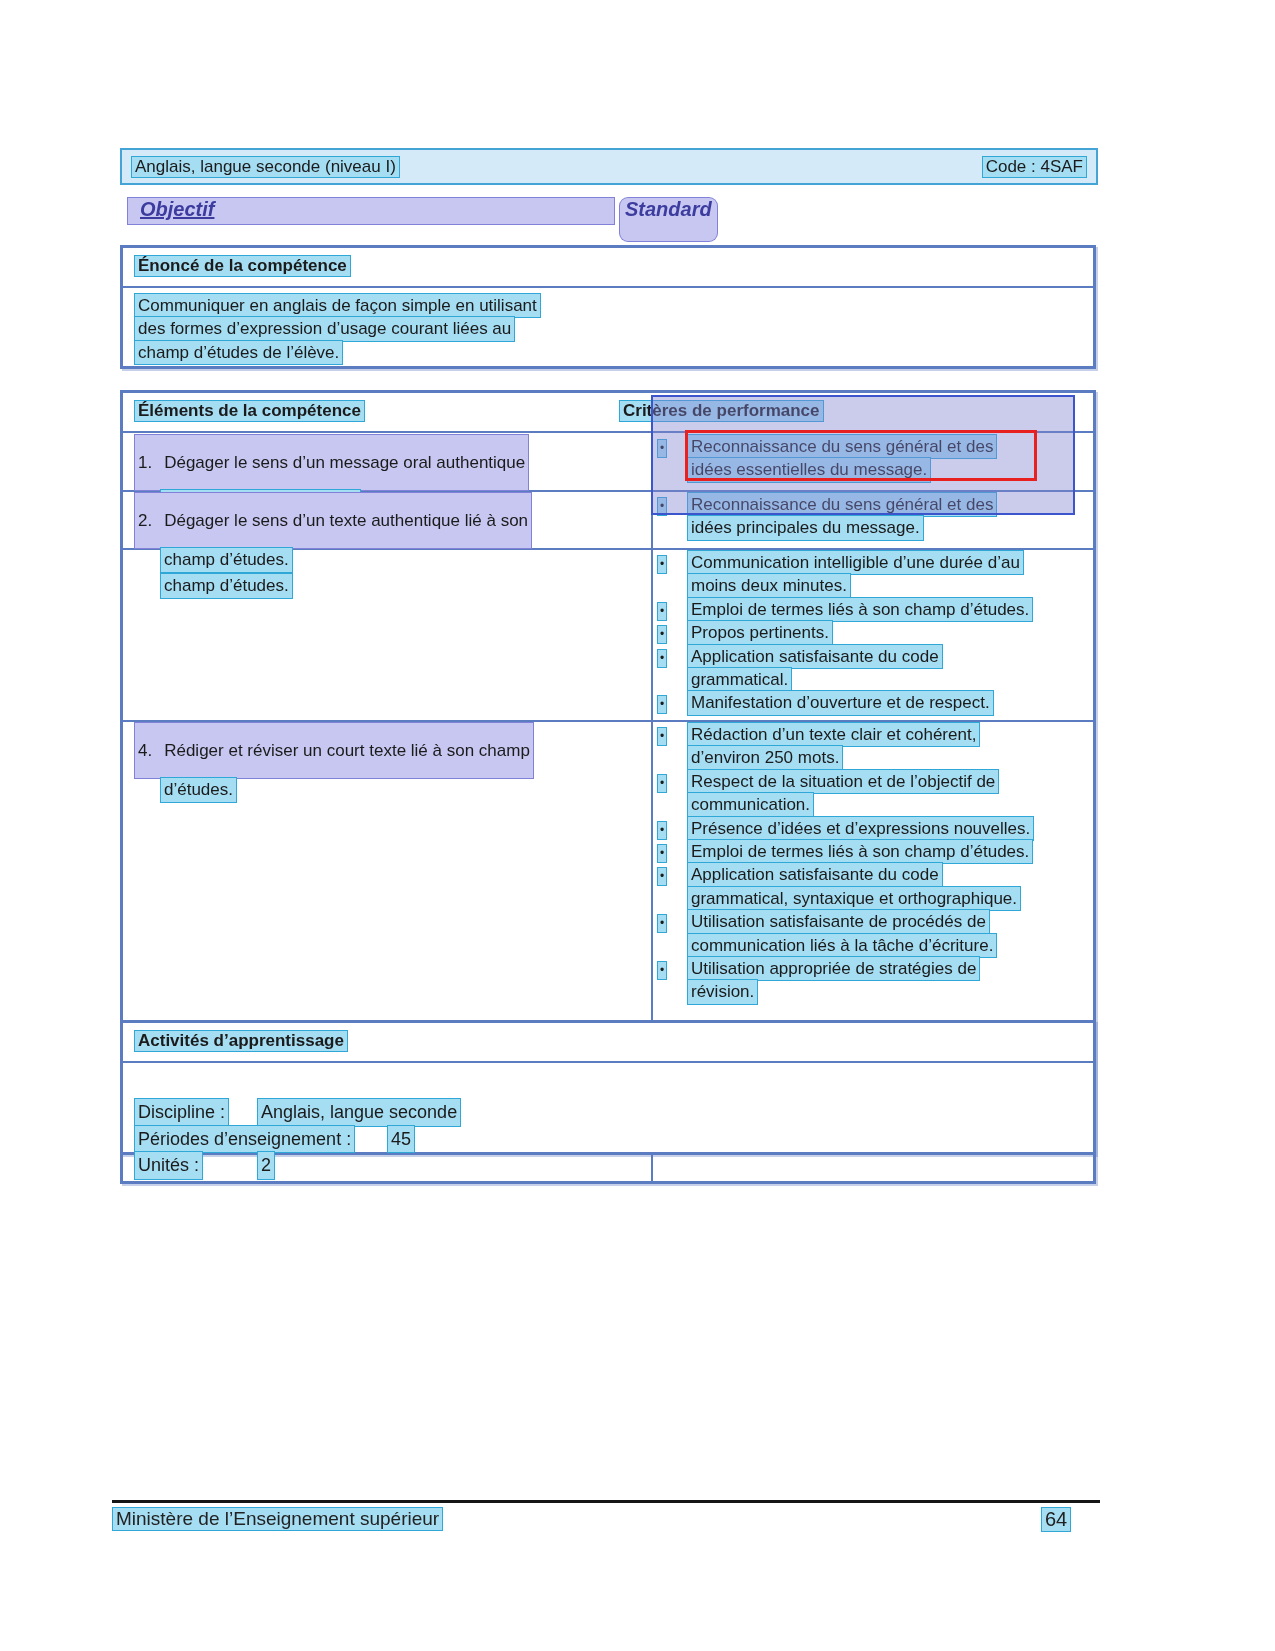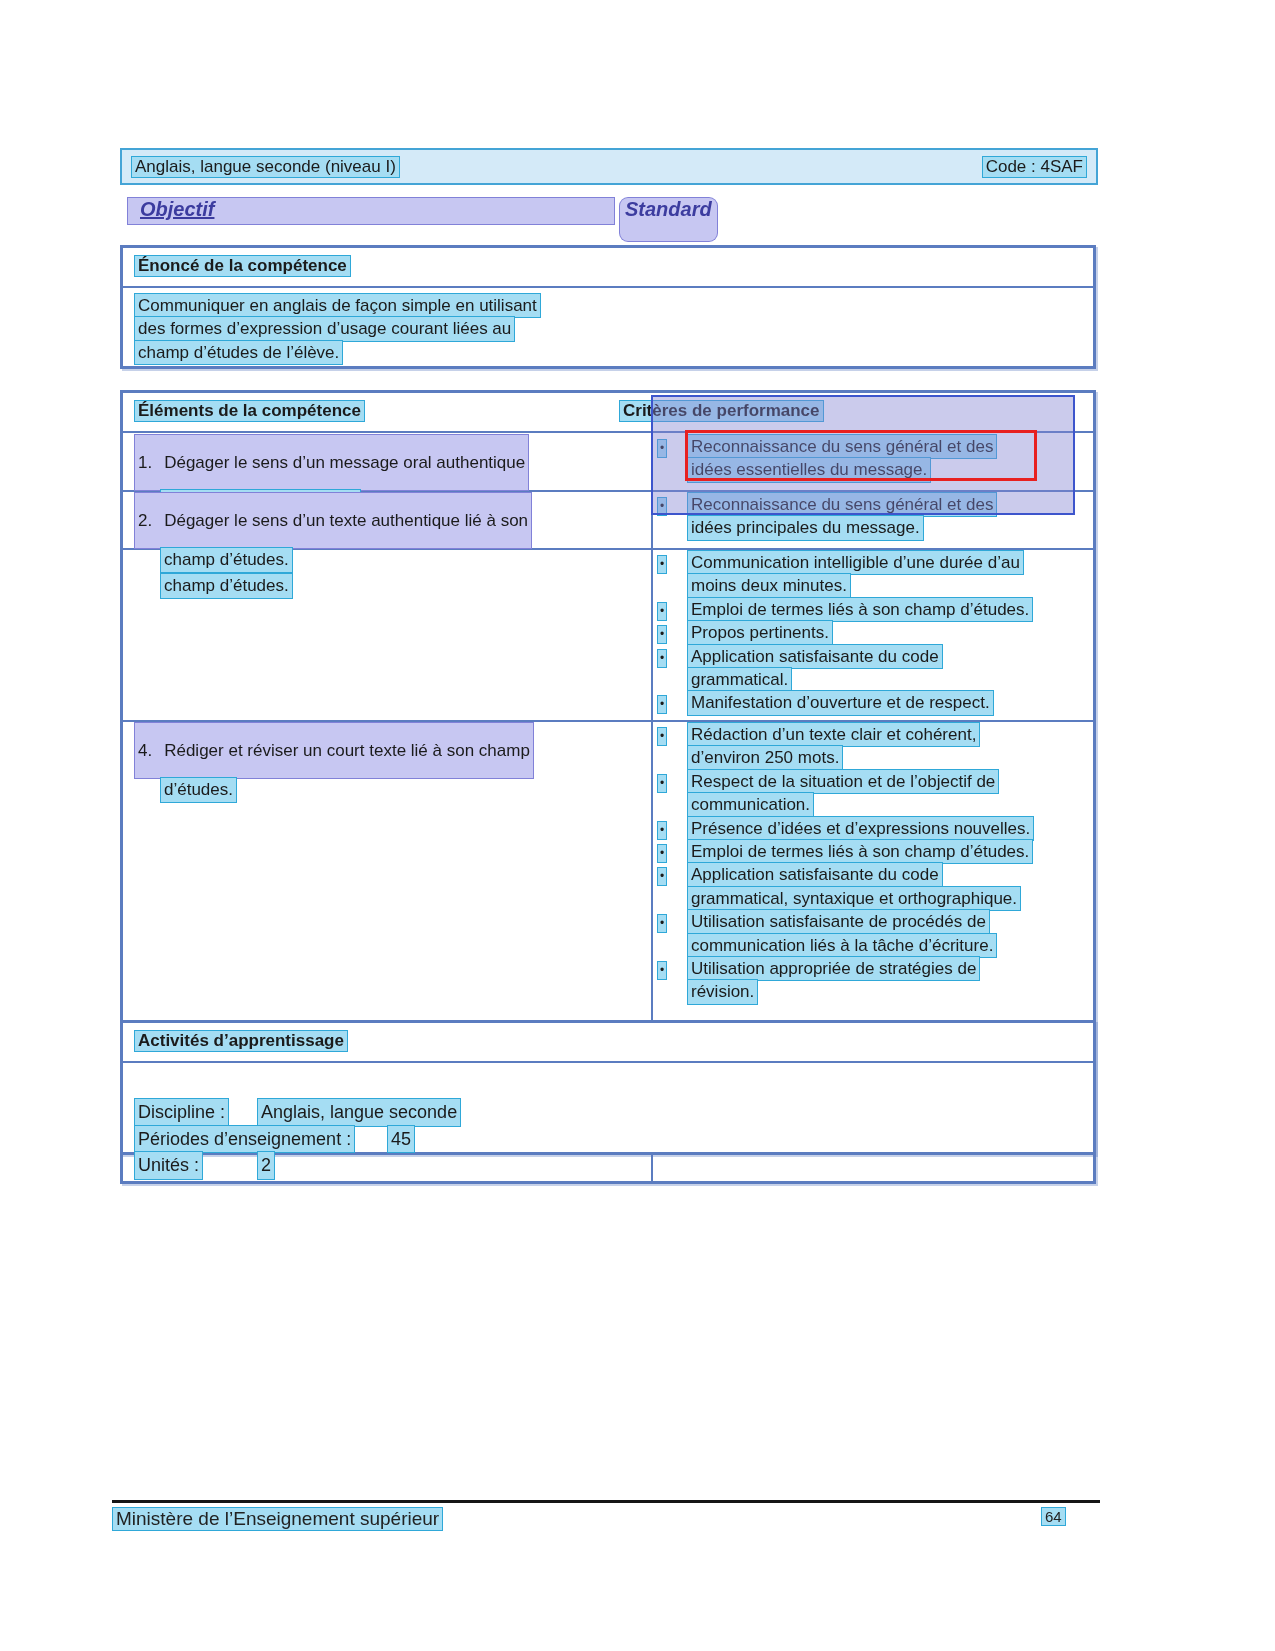--- a/index.html
+++ b/index.html
@@ -71,21 +71,21 @@
 
   
   .act-rows{position:absolute;left:12px;top:48px;font-size:18px;line-height:26.6px;margin-top:28px;}
   .act-row{position:relative;height:26.6px;}
   .act-val{position:absolute;top:0;}
   .v1{left:123px;} .v2{left:253px;} .v3{left:123px;}
 
   
   .footer-line{position:absolute;left:112px;top:1500px;width:988px;height:3px;background:var(--footer_line);}
   .footer-left{position:absolute;left:113px;top:1508px;font-size:19px;color:#222;}
-  .footer-right{position:absolute;left:1042px;top:1508px;font-size:15px;color:#222;}
+  .footer-right{position:absolute;left:1042px;top:1508px;font-size:20px;color:#222;}
 </style>
 </head>
 <body>
 
 <div class="page">
 
   <div class="bar">
     <span class="hl">Anglais, langue seconde (niveau I)</span>
     <span class="hl">Code : 4SAF</span>
   </div>

